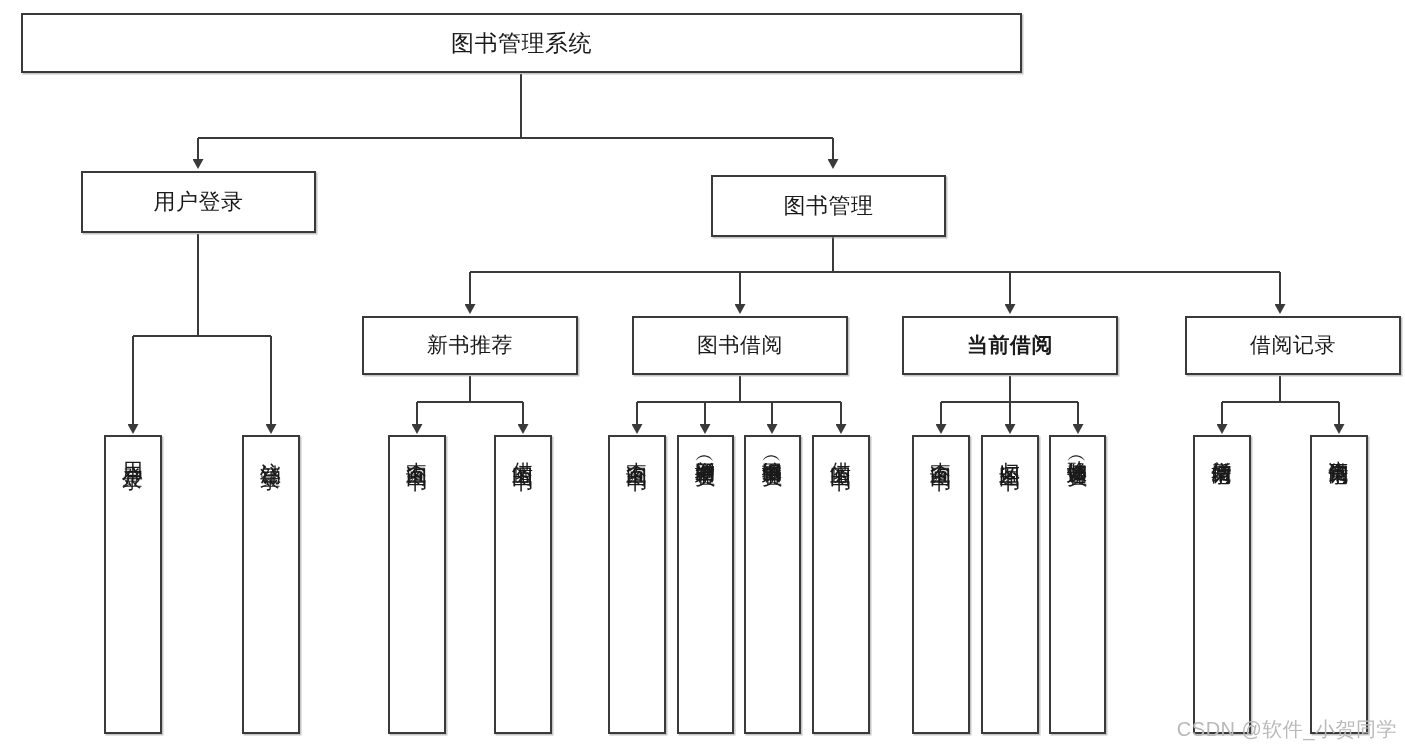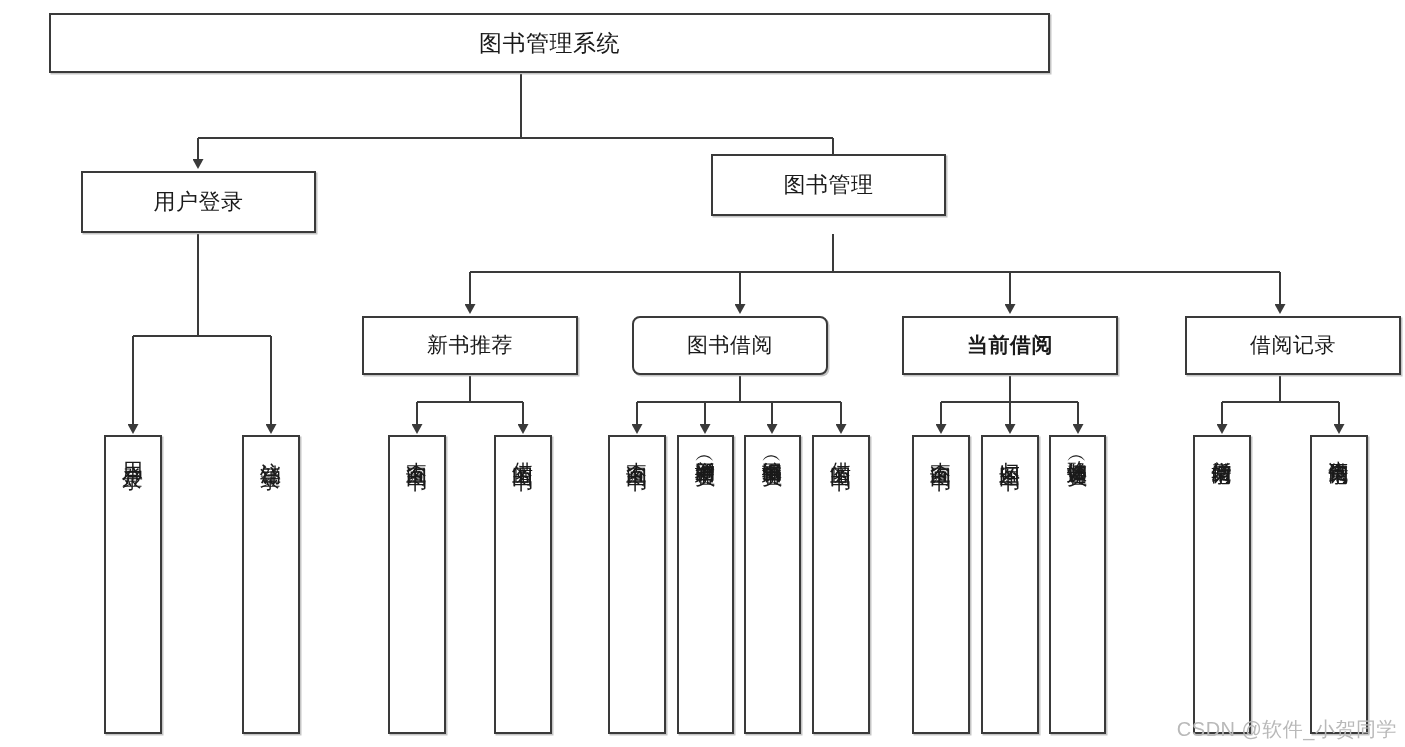--- a/index.html
+++ b/index.html
@@ -124,37 +124,37 @@
       <path d="M1010,402 L1010,425" marker-end="url(#arrow)"></path>
       <path d="M1078,402 L1078,425" marker-end="url(#arrow)"></path>
 
       <path d="M1280,376 L1280,402"></path>
       <path d="M1222,402 L1339,402"></path>
       <path d="M1222,402 L1222,425" marker-end="url(#arrow)"></path>
       <path d="M1339,402 L1339,425" marker-end="url(#arrow)"></path>
     </g>
   </svg>
 
-  <div class="node root" style="left:21px; top:13px; width:1001px; height:60px;margin-left:28px;">
+  <div class="node root" style="left:21px; top:13px; width:1001px; height:60px;">
     <span class="label">图书管理系统</span>
   </div>
 
   <div class="node lvl2" style="left:81px; top:171px; width:235px; height:62px;">
     <span class="label">用户登录</span>
   </div>
 
-  <div class="node lvl2" style="left:711px; top:154px; width:235px; height:62px;">
+  <div class="node lvl2" style="left:711px; top:175px; width:235px; height:62px;">
     <span class="label">图书管理</span>
   </div>
 
   <div class="node lvl3" style="left:362px; top:316px; width:216px; height:59px;">
     <span class="label">新书推荐</span>
   </div>
 
-  <div class="node lvl3" style="left:632px; top:316px; width:196px; height:59px;border-radius:8px;">
+  <div class="node lvl3" style="left:632px; top:316px; width:216px; height:59px;">
     <span class="label">图书借阅</span>
   </div>
 
   <div class="node lvl3" style="left:902px; top:316px; width:216px; height:59px;font-weight:bold;">
     <span class="label">当前借阅</span>
   </div>
 
   <div class="node lvl3" style="left:1172px; top:316px; width:216px; height:59px;margin-left:13px;">
     <span class="label">借阅记录</span>
   </div>

